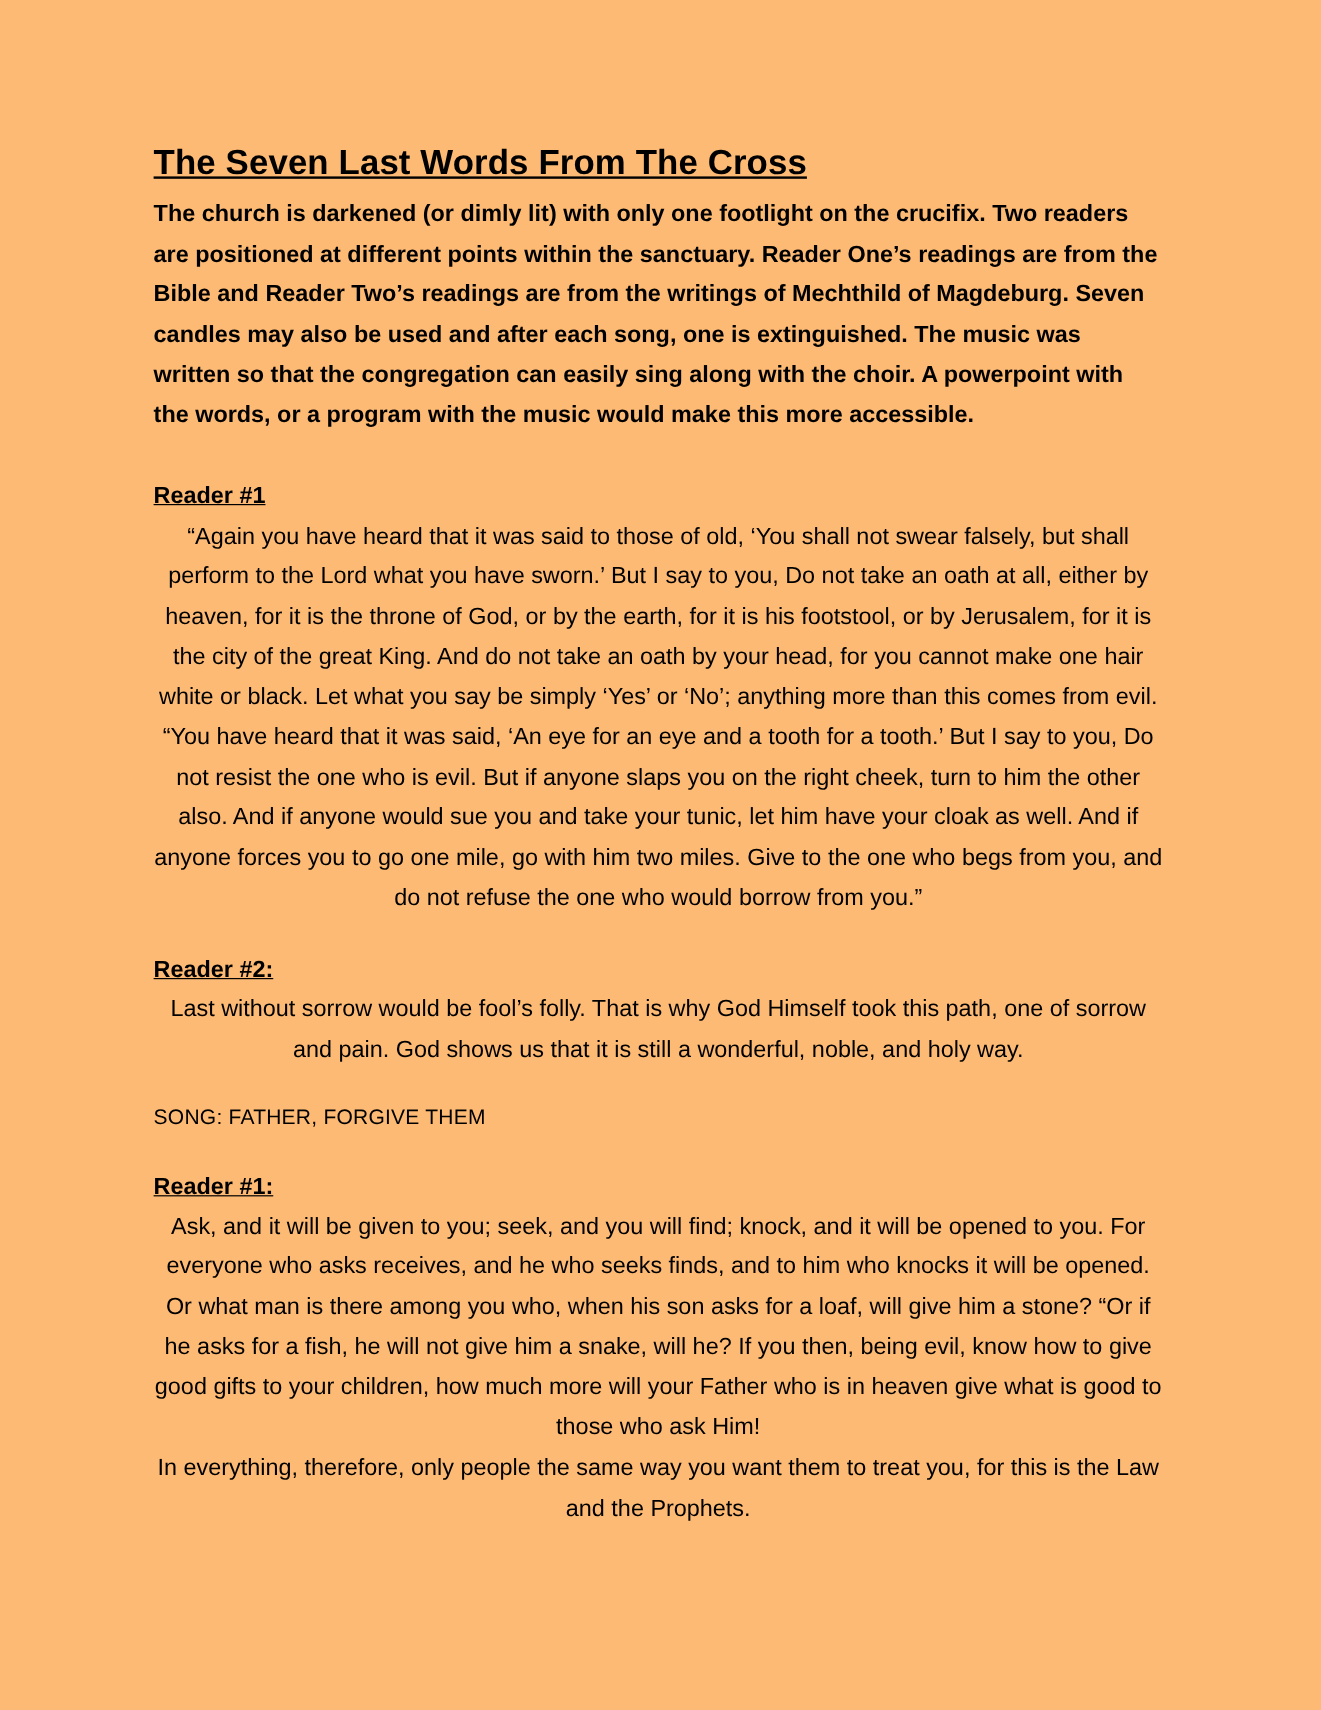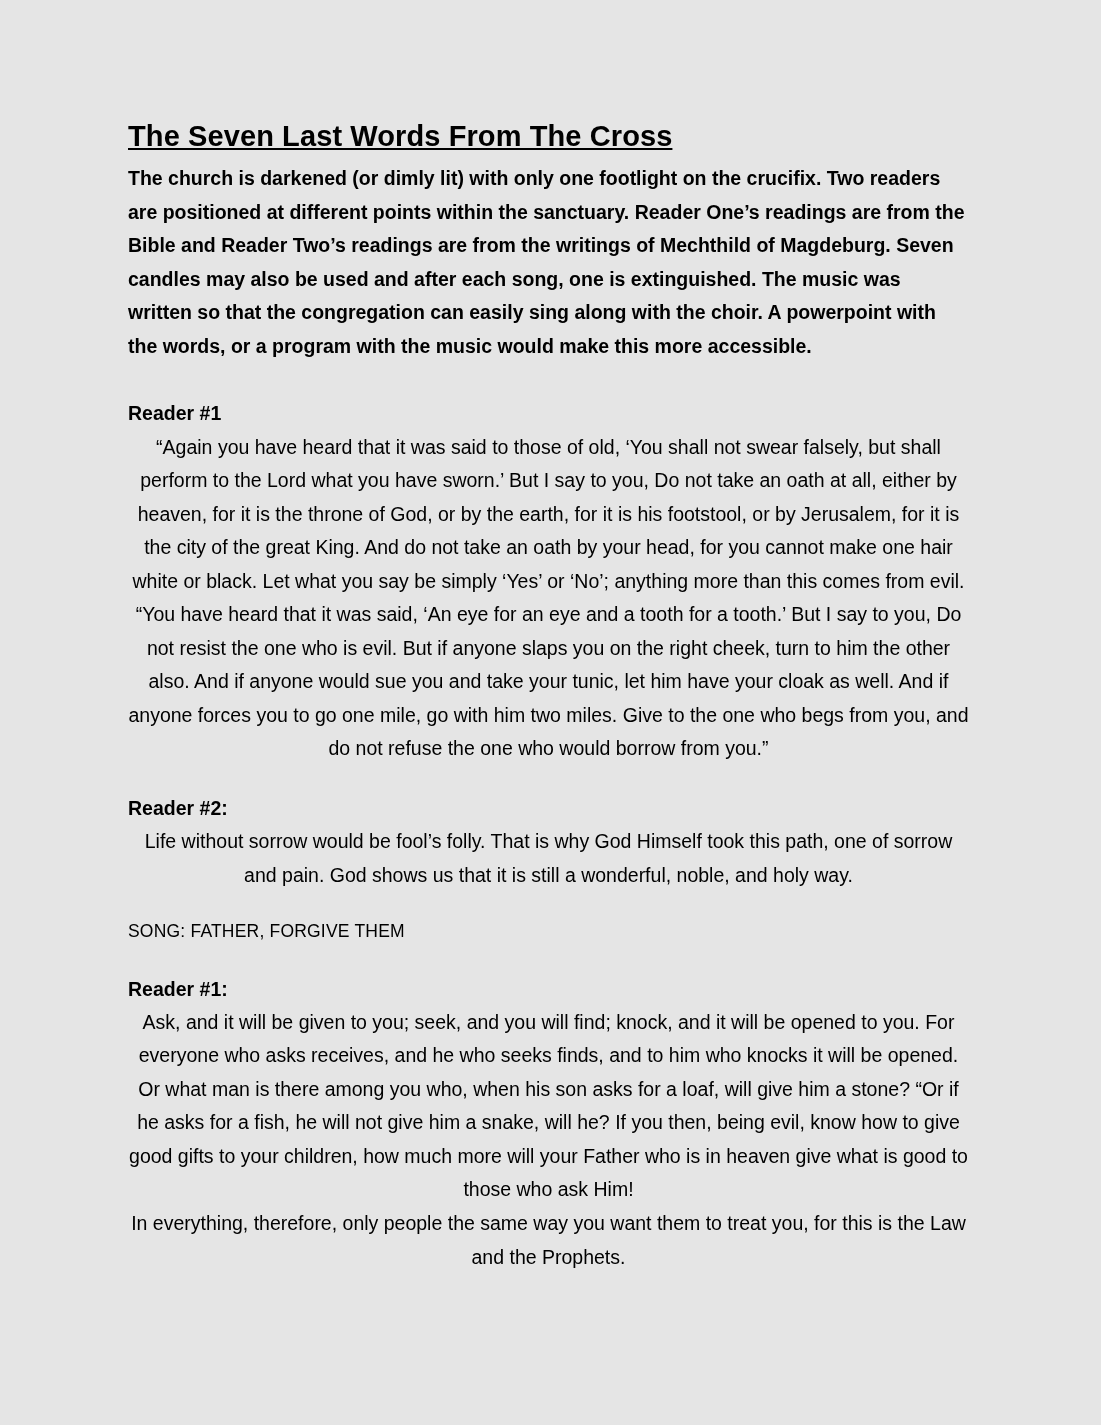--- a/index.html
+++ b/index.html
@@ -8,21 +8,21 @@
     background: #ffffff;
   }
   body {
     font-family: "Liberation Sans", sans-serif;
     color: #000000;
   }
   .page {
     width: 1101px;
     height: 1425px;
     margin: 0 auto;
-    background: #e5e5e5;
+    background: #fdba74;
     position: relative;
     box-sizing: border-box;
     padding: 118px 132px 40px 128px;
   }
   .doc-title {
     font-size: 29px;
     font-weight: bold;
     text-decoration: underline;
     letter-spacing: 0.1px;
     margin: 0 0 8px 0;
@@ -37,20 +37,21 @@
   }
   .intro {
     font-size: 19.5px;
     font-weight: bold;
     line-height: 1.72;
     margin: 0 0 36px 0;
   }
   .section-head {
     font-size: 19.5px;
     font-weight: bold;
+    text-decoration: underline;
     margin: 0 0 2px 0;
     line-height: 1.5;
   }
   .body-text {
     font-size: 19.5px;
     font-weight: normal;
     line-height: 1.72;
     margin: 0 0 28px 0;
     text-align: center;
   }
@@ -78,21 +79,21 @@
 
   <p class="intro">The church is darkened (or dimly lit) with only one footlight on the crucifix.  Two readers are positioned at different points within the sanctuary.  Reader One’s readings are from the Bible and Reader Two’s readings are from the writings of Mechthild of Magdeburg.  Seven candles may also be used and after each song, one is extinguished.   The music was written so that the congregation can easily sing along with the choir.  A powerpoint with the words, or a program with the music would make this more accessible.</p>
 
   <div class="block">
     <div class="section-head">Reader #1</div>
     <p class="body-text">“Again you have heard that it was said to those of old, ‘You shall not swear falsely, but shall perform to the Lord what you have sworn.’ But I say to you, Do not take an oath at all, either by heaven, for it is the throne of God, or by the earth, for it is his footstool, or by Jerusalem, for it is the city of the great King. And do not take an oath by your head, for you cannot make one hair white or black. Let what you say be simply ‘Yes’ or ‘No’; anything more than this comes from evil. “You have heard that it was said, ‘An eye for an eye and a tooth for a tooth.’ But I say to you, Do not resist the one who is evil. But if anyone slaps you on the right cheek, turn to him the other also. And if anyone would sue you and take your tunic, let him have your cloak as well. And if anyone forces you to go one mile, go with him two miles. Give to the one who begs from you, and do not refuse the one who would borrow from you.”</p>
   </div>
 
   <div class="block">
     <div class="section-head">Reader #2:</div>
-    <p class="body-text tight">Life without sorrow would be fool’s folly. That is why God Himself took this path, one of sorrow and pain. God shows us that it is still a wonderful, noble, and holy way.</p>
+    <p class="body-text tight">Last without sorrow would be fool’s folly. That is why God Himself took this path, one of sorrow and pain. God shows us that it is still a wonderful, noble, and holy way.</p>
   </div>
 
   <div class="song-line">SONG:  FATHER, FORGIVE THEM</div>
 
   <div class="block">
     <div class="section-head">Reader #1:</div>
     <p class="body-text" style="margin-bottom:0;">Ask, and it will be given to you; seek, and you will find; knock, and it will be opened to you. For everyone who asks receives, and he who seeks finds, and to him who knocks it will be opened. Or what man is there among you who, when his son asks for a loaf, will give him a stone? “Or if he asks for a fish, he will not give him a snake, will he? If you then, being evil, know how to give good gifts to your children, how much more will your Father who is in heaven give what is good to those who ask Him!</p>
     <p class="body-text" style="margin-top:0;">In everything, therefore, only people the same way you want them to treat you, for this is the Law and the Prophets.</p>
   </div>
 

